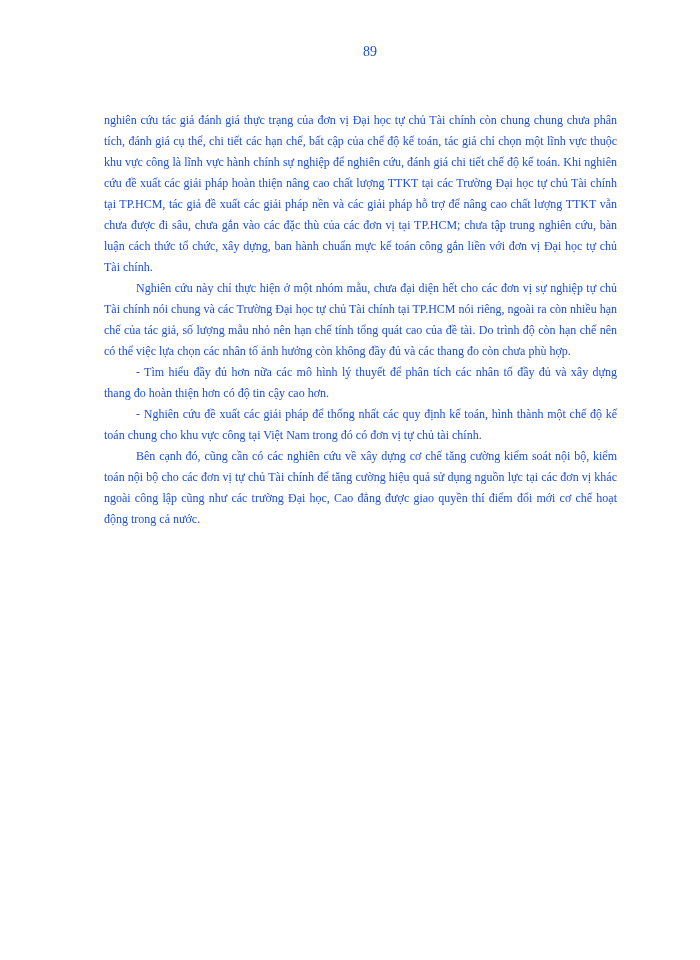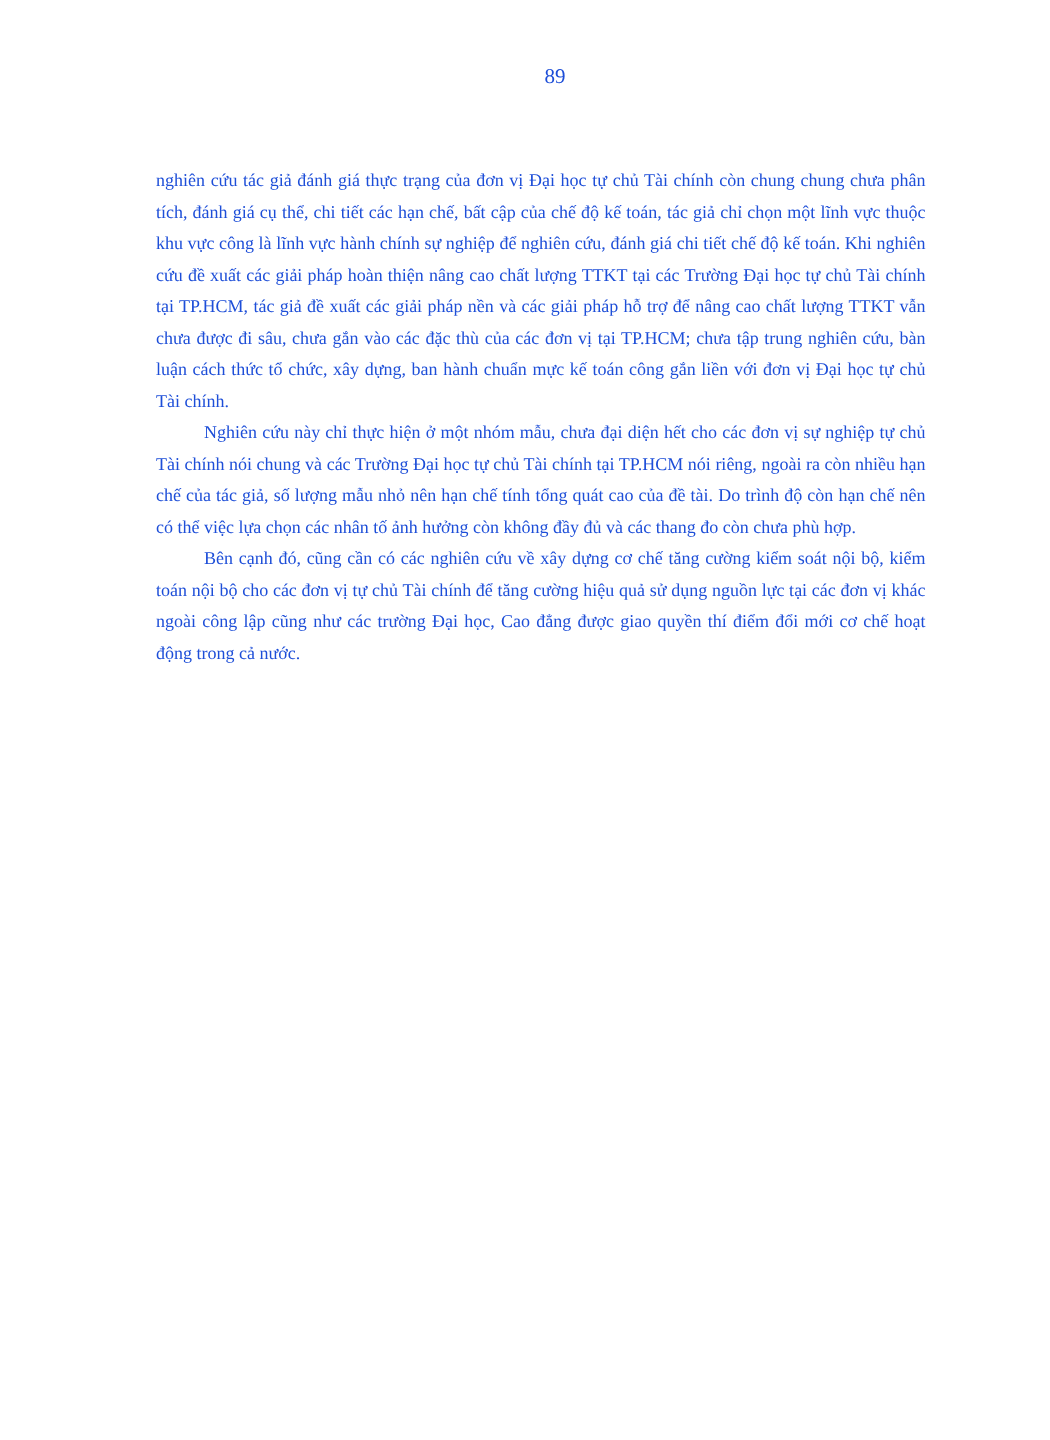--- a/index.html
+++ b/index.html
@@ -22,15 +22,17 @@
 </style>
 </head>
 <body>
 
 <div class="page">
   <div class="page-number">89</div>
 
   <div class="body">
     <p>nghiên cứu tác giả đánh giá thực trạng của đơn vị Đại học tự chủ Tài chính còn chung chung chưa phân tích, đánh giá cụ thể, chi tiết các hạn chế, bất cập của chế độ kế toán, tác giả chỉ chọn một lĩnh vực thuộc khu vực công là lĩnh vực hành chính sự nghiệp để nghiên cứu, đánh giá chi tiết chế độ kế toán. Khi nghiên cứu đề xuất các giải pháp hoàn thiện nâng cao chất lượng TTKT tại các Trường Đại học tự chủ Tài chính tại TP.HCM, tác giả đề xuất các giải pháp nền và các giải pháp hỗ trợ để nâng cao chất lượng TTKT vẫn chưa được đi sâu, chưa gắn vào các đặc thù của các đơn vị tại TP.HCM; chưa tập trung nghiên cứu, bàn luận cách thức tổ chức, xây dựng, ban hành chuẩn mực kế toán công gắn liền với đơn vị Đại học tự chủ Tài chính.</p>
     <p class="indent">Nghiên cứu này chỉ thực hiện ở một nhóm mẫu, chưa đại diện hết cho các đơn vị sự nghiệp tự chủ Tài chính nói chung và các Trường Đại học tự chủ Tài chính tại TP.HCM nói riêng, ngoài ra còn nhiều hạn chế của tác giả, số lượng mẫu nhỏ nên hạn chế tính tổng quát cao của đề tài. Do trình độ còn hạn chế nên có thể việc lựa chọn các nhân tố ảnh hưởng còn không đầy đủ và các thang đo còn chưa phù hợp.</p>
+    <p class="indent">- Tìm hiểu đầy đủ hơn nữa các mô hình lý thuyết để phân tích các nhân tố đầy đủ và xây dựng thang đo hoàn thiện hơn có độ tin cậy cao hơn.</p>
+    <p class="indent">- Nghiên cứu đề xuất các giải pháp để thống nhất các quy định kế toán, hình thành một chế độ kế toán chung cho khu vực công tại Việt Nam trong đó có đơn vị tự chủ tài chính.</p>
     <p class="indent">Bên cạnh đó, cũng cần có các nghiên cứu về xây dựng cơ chế tăng cường kiểm soát nội bộ, kiểm toán nội bộ cho các đơn vị tự chủ Tài chính để tăng cường hiệu quả sử dụng nguồn lực tại các đơn vị khác ngoài công lập cũng như các trường Đại học, Cao đẳng được giao quyền thí điểm đổi mới cơ chế hoạt động trong cả nước.</p>
   </div>
 </div>
 
 </body></html>

